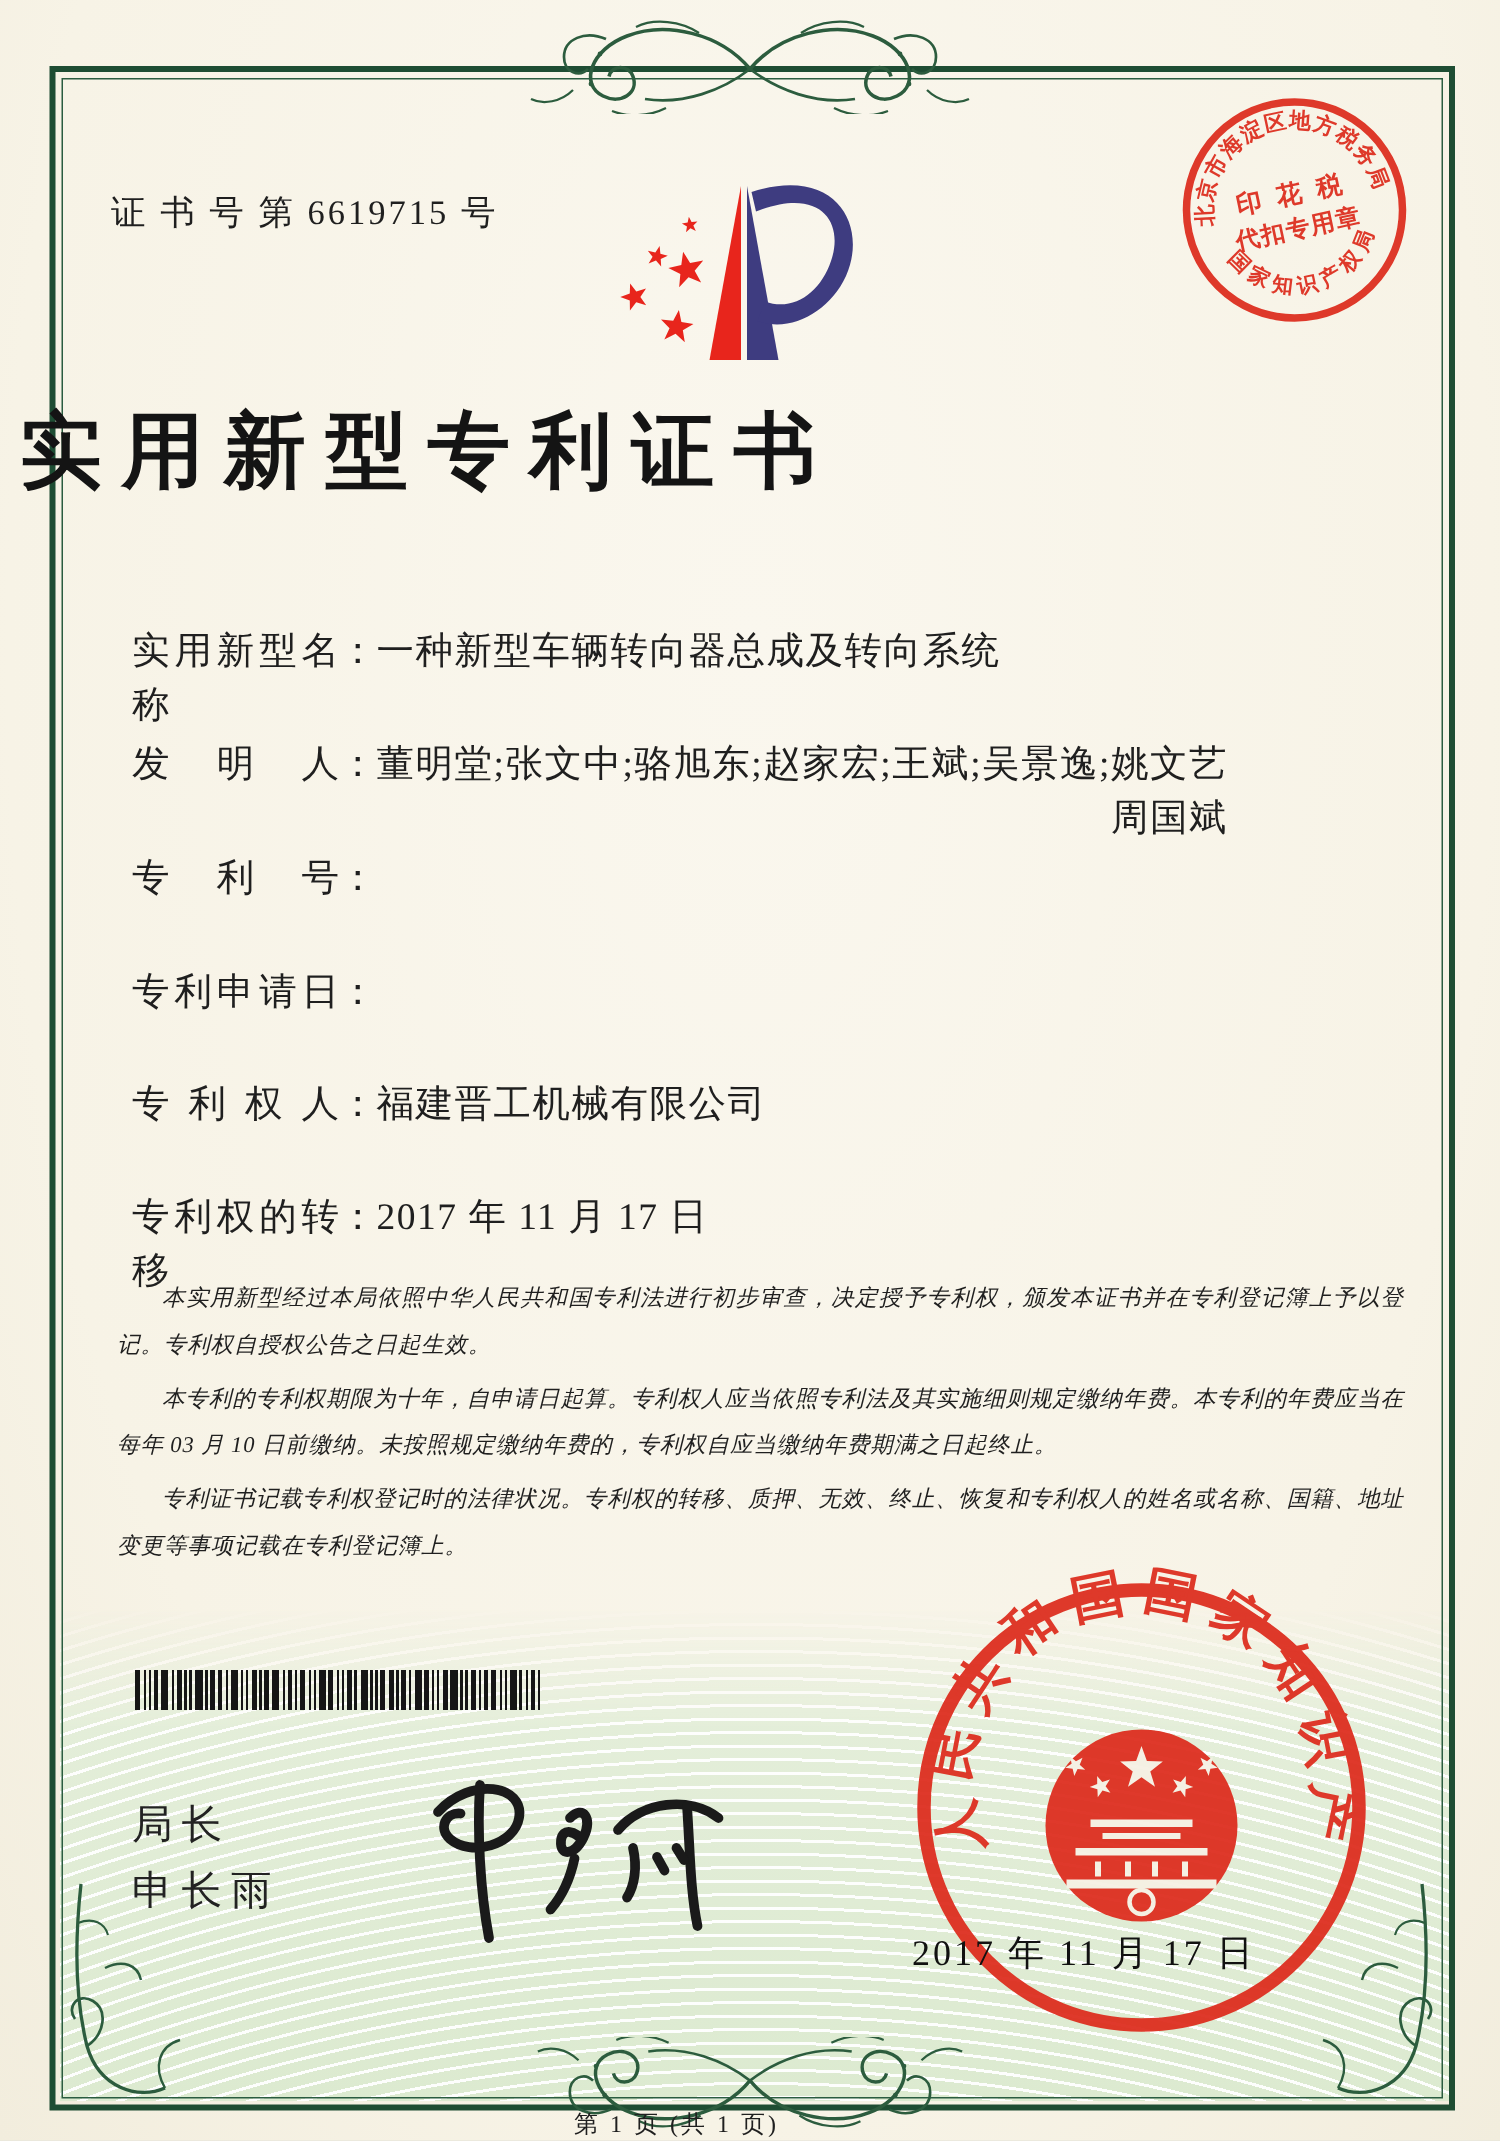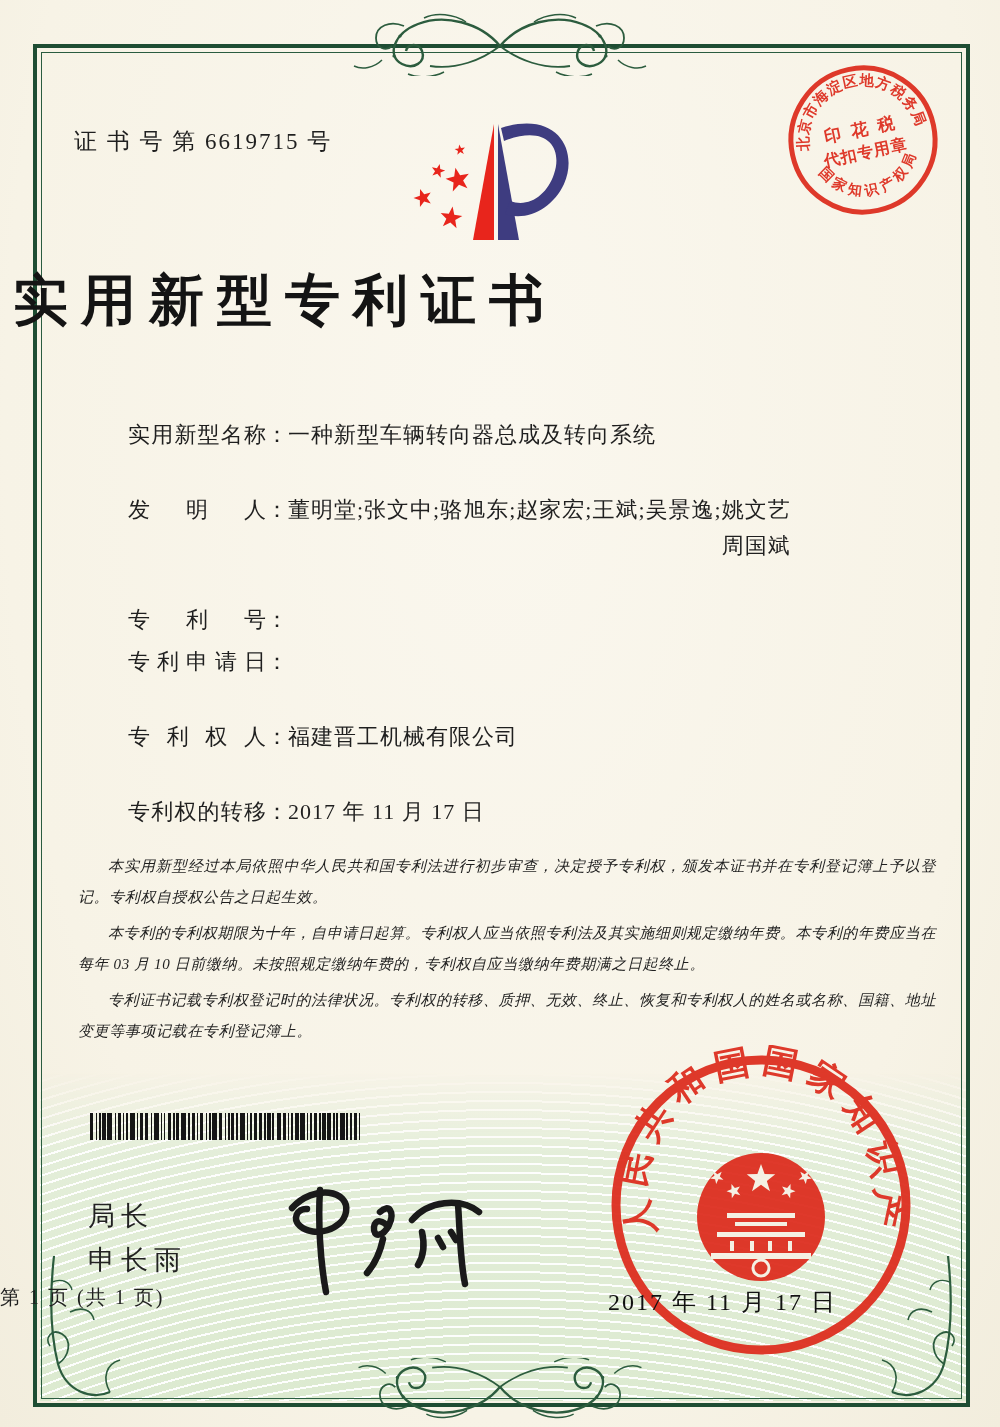--- a/index.html
+++ b/index.html
@@ -15,31 +15,31 @@
         mask-image:linear-gradient(to bottom,transparent,#000 80px);}
   
   .frame{position:absolute;left:33px;right:30px;top:44px;bottom:20px;z-index:1;
          border:4px solid #1e4d33;}
   .frame-inner{position:absolute;left:4px;right:4px;top:4px;bottom:4px;border:1.5px solid #2a5c40;}
   .orn{position:absolute;z-index:2;}
   .content{position:absolute;inset:0;z-index:3;padding-left:47px;}
   .certno{position:absolute;left:74px;top:126px;font-size:23px;letter-spacing:2px;}
   .title{position:absolute;left:0;right:0;top:264px;text-align:left;font-size:55px;font-weight:bold;
          letter-spacing:13px;text-indent:13px;color:#141414;}
-  .row{position:absolute;left:88px;display:flex;font-size:22px;line-height:36px;margin-left:40px;}
+  .row{position:absolute;left:88px;display:flex;font-size:25px;line-height:36px;}
   .row .lbl{display:inline-block;width:138px;text-align:justify;text-align-last:justify;}
   .row .col{flex:0 0 auto;}
   .row .val{letter-spacing:1px;text-align:right;}
   .paras{position:absolute;left:78px;top:851px;width:858px;font-size:15px;line-height:31px;
          text-align:justify;letter-spacing:.6px;font-style:italic;}
   .paras p{margin:0 0 5px 0;text-indent:2em;}
   .chief{position:absolute;left:88px;font-family:"Liberation Sans",sans-serif;font-size:27px;
          letter-spacing:6px;color:#222;}
   .sealdate{position:absolute;left:608px;top:1286px;font-size:24px;letter-spacing:2px;color:#111;z-index:5;}
-  .footer{position:absolute;left:0;top:1284px;width:902px;text-align:left;font-size:20px;letter-spacing:2px;}
+  .footer{position:absolute;left:0;top:1406px;width:902px;text-align:center;font-size:16px;letter-spacing:2px;}
   svg{display:block;}
   .stamp{opacity:.93;}
 </style>
 </head>
 <body>
 
 <div class="page">
 
   <svg width="0" height="0" style="position:absolute">
     <defs>
@@ -131,21 +131,21 @@
       <span class="lbl">实用新型名称</span>
         <span class="col">：</span>
       <span class="val">一种新型车辆转向器总成及转向系统</span>
     </div>
     <div class="row" style="top:492px">
       <span class="lbl">发明人</span>
         <span class="col">：</span>
       <span class="val"><span>董明堂;张文中;骆旭东;赵家宏;王斌;吴景逸;姚文艺</span><br>
       <span>周国斌</span></span>
     </div>
-    <div class="row" style="top:602px">
+    <div class="row" style="top:568px">
       <span class="lbl">专利号</span>
         <span class="col">：</span>
     </div>
     <div class="row" style="top:644px">
       <span class="lbl">专利申请日</span>
         <span class="col">：</span>
     </div>
     <div class="row" style="top:719px">
       <span class="lbl">专利权人</span>
         <span class="col">：</span>

